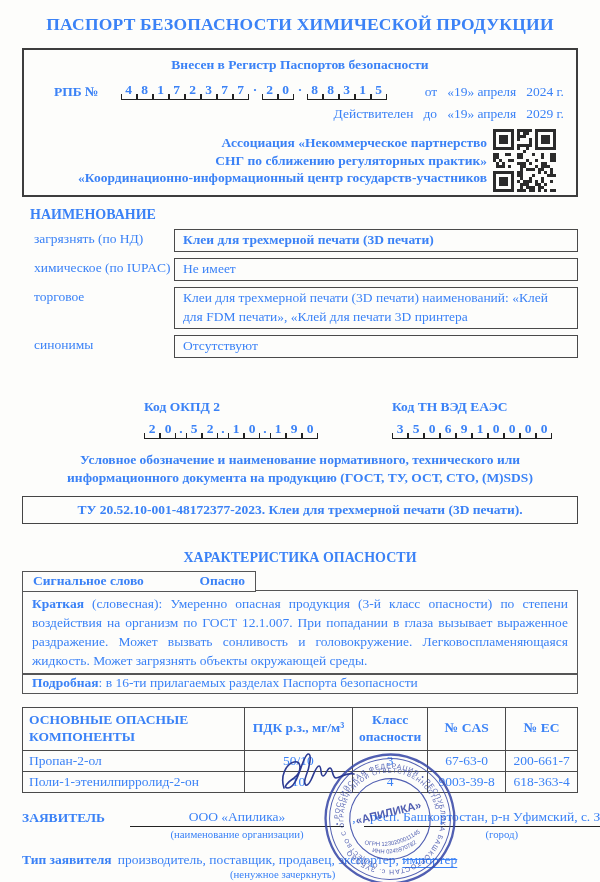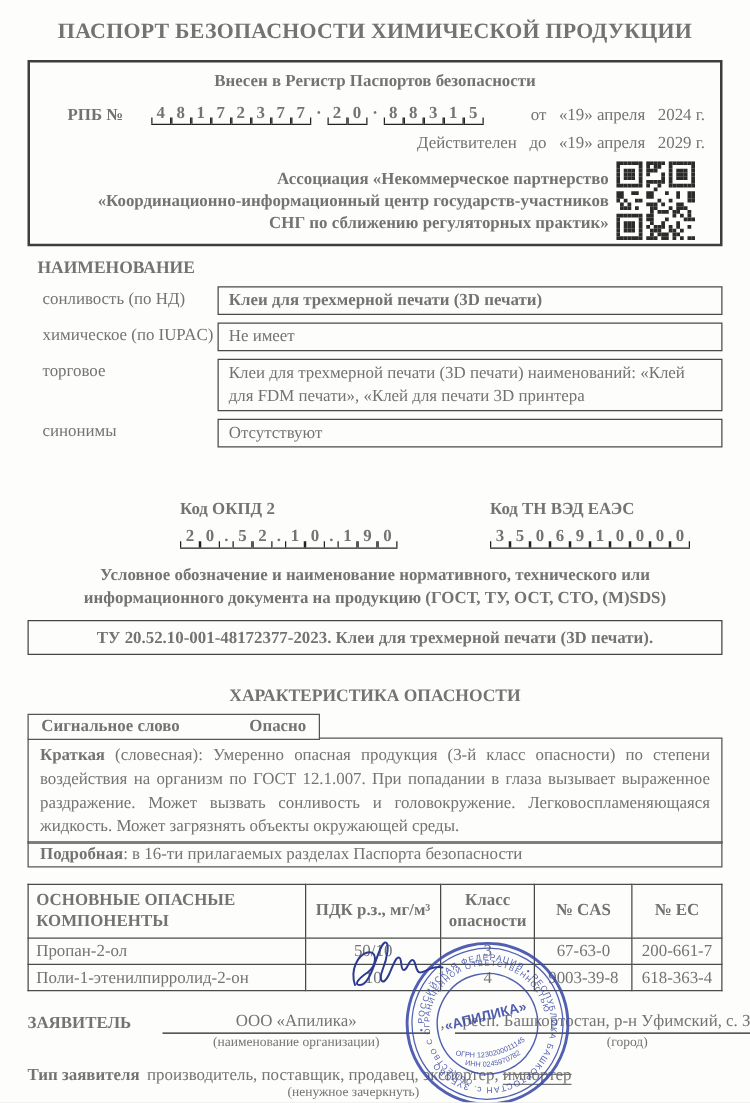--- a/index.html
+++ b/index.html
@@ -1,19 +1,19 @@
 <!DOCTYPE html>
 <html><head>
 <meta charset="utf-8">
 <style>
   * { margin:0; padding:0; box-sizing:border-box; }
   html,body { background:#e8e8e8; }
   .page {
     width:600px; height:882px; position:relative; overflow:hidden;
-    background:#fdfdfb; color:#737373; margin:0 auto;
+    background:#fdfdfb; color:#3b82f6; margin:0 auto;
     font-family:"Liberation Serif", serif; font-size:13.5px;
   }
   .inner { padding:8px 22px 0 22px; }
   .doc-title { text-align:center; font-weight:700; font-size:17.5px; margin-top:6px; letter-spacing:.2px; }
 
   
   .reg-box { border:2px solid #3d3d3d; margin-top:13px; padding:7px 12px 8px 12px; height:149px; }
   .reg-heading { text-align:center; font-weight:700; font-size:13.5px; }
   .rpb-row { display:flex; align-items:flex-end; margin-top:8px; }
   .rpb-label { font-weight:700; margin-left:18px; margin-right:22px; }
@@ -131,22 +131,22 @@
       </div>
       <div class="valid-row">
         <span>Действителен</span>
         <span>до</span>
         <span>«19» апреля</span>
         <span>2029 г.</span>
       </div>
       <div class="assoc-row">
         <div class="assoc-text">
           <div>Ассоциация «Некоммерческое партнерство</div>
+          <div>СНГ по сближению регуляторных практик»</div>
           <div>«Координационно-информационный центр государств-участников</div>
-          <div>СНГ по сближению регуляторных практик»</div>
         </div>
         <div class="qr" id="qr"><svg width="63" height="63">
               <rect x="0" y="0" width="3" height="3" fill="#2b2b2b"></rect>
               <rect x="3" y="0" width="3" height="3" fill="#2b2b2b"></rect>
               <rect x="6" y="0" width="3" height="3" fill="#2b2b2b"></rect>
               <rect x="9" y="0" width="3" height="3" fill="#2b2b2b"></rect>
               <rect x="12" y="0" width="3" height="3" fill="#2b2b2b"></rect>
               <rect x="15" y="0" width="3" height="3" fill="#2b2b2b"></rect>
               <rect x="18" y="0" width="3" height="3" fill="#2b2b2b"></rect>
               <rect x="24" y="0" width="3" height="3" fill="#2b2b2b"></rect>
@@ -355,21 +355,21 @@
               <rect x="51" y="60" width="3" height="3" fill="#2b2b2b"></rect>
               <rect x="57" y="60" width="3" height="3" fill="#2b2b2b"></rect>
               <rect x="60" y="60" width="3" height="3" fill="#2b2b2b"></rect>
             </svg></div>
       </div>
     </div>
 
     <div class="sec-naming">
       <div class="naming-heading">НАИМЕНОВАНИЕ</div>
       <div class="field-row">
-        <div class="field-label">сонливость (по НД)</div>
+        <div class="field-label">загрязнять (по НД)</div>
         <div class="field-box bold">Клеи для трехмерной печати (3D печати)</div>
       </div>
       <div class="field-row">
         <div class="field-label">химическое (по IUPAC)</div>
         <div class="field-box">Не имеет</div>
       </div>
       <div class="field-row">
         <div class="field-label">торговое</div>
         <div class="field-box">Клеи для трехмерной печати (3D печати) наименований: «Клей для FDM печати», «Клей для печати 3D принтера</div>
       </div>

